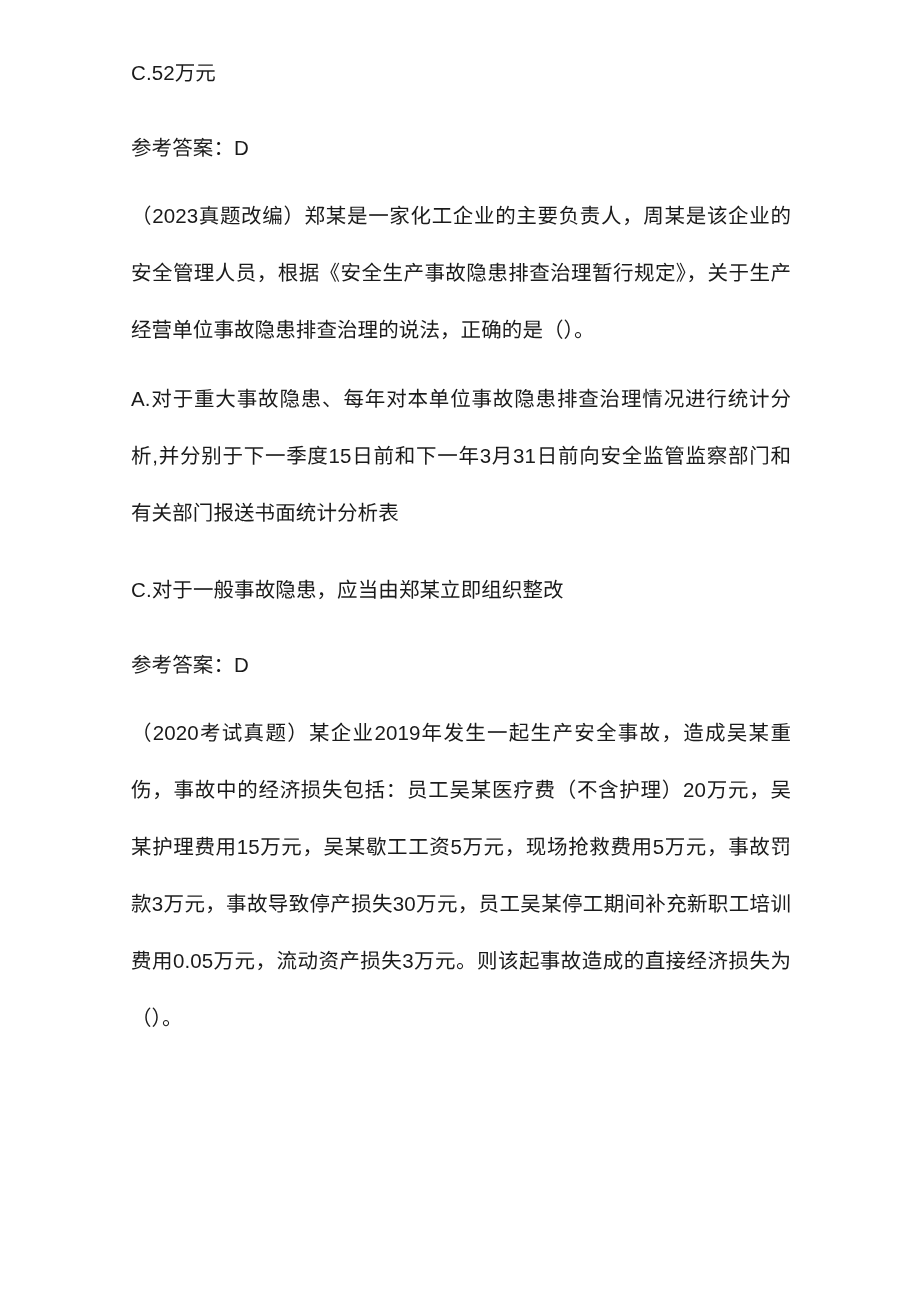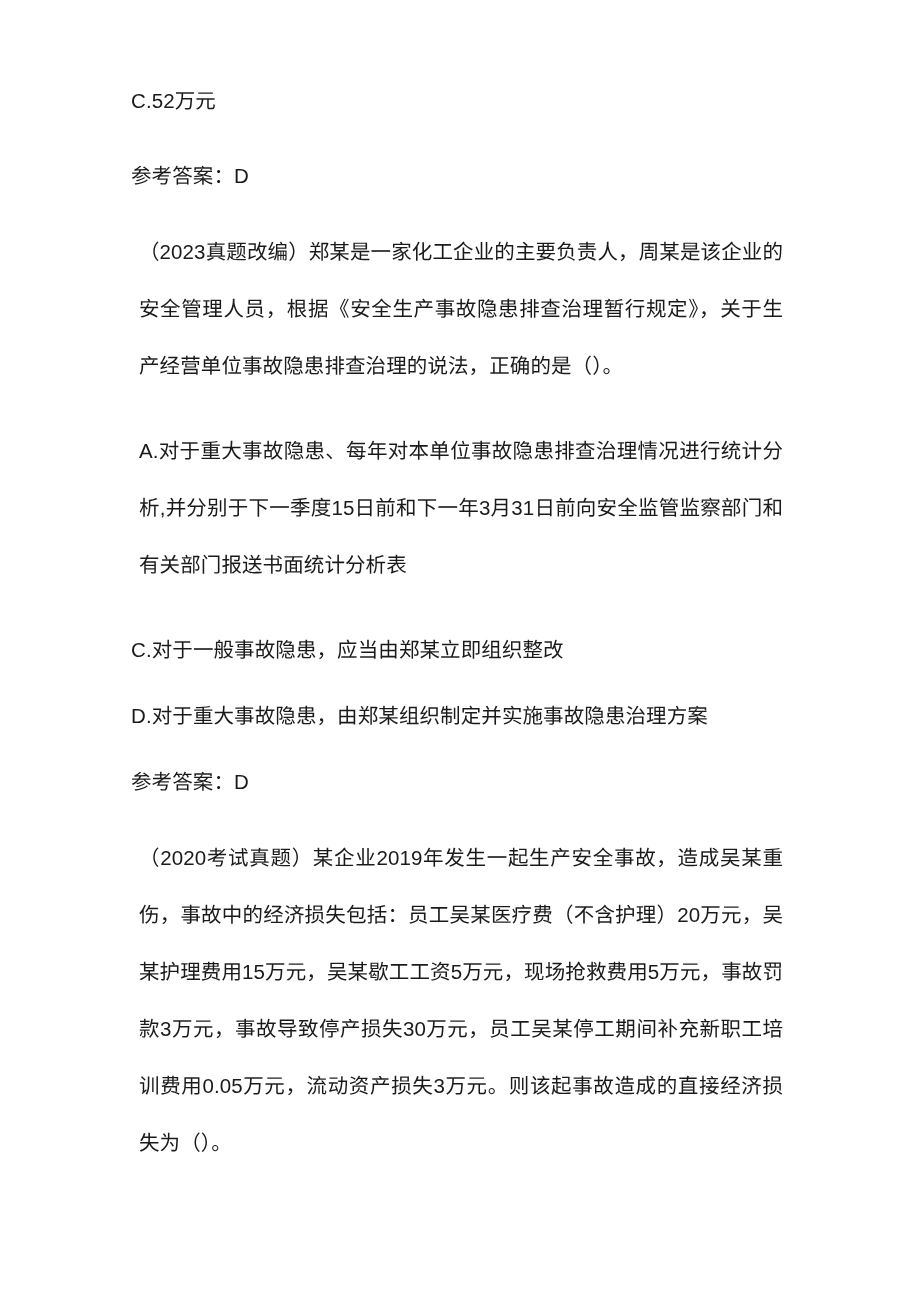--- a/index.html
+++ b/index.html
@@ -13,36 +13,36 @@
     height: 1301px;
     font-family: "Liberation Sans", "DejaVu Sans", sans-serif;
     color: #1a1a1a;
     -webkit-font-smoothing: antialiased;
   }
   .page {
     position: relative;
     width: 920px;
     height: 1301px;
     box-sizing: border-box;
-    padding: 72px 130px 0 131px;
+    padding: 44px 130px 0 131px;
     background: #ffffff;
     overflow: hidden;
   }
   .doc-body {
     width: 660px;
   }
   
   .para {
     font-size: 20.5px;
     line-height: 57px;
     letter-spacing: 0.1px;
     text-align: justify;
     text-justify: inter-ideograph;
     word-break: break-all;
-    margin: 8px;
+    margin: 0;
     color: #1a1a1a;
   }
   
   .line {
     font-size: 20.5px;
     line-height: 57px;
     letter-spacing: 0.1px;
     margin: 0;
     white-space: nowrap;
     color: #1a1a1a;
@@ -76,21 +76,20 @@
     <div class="gap-lg"></div>
 
     <p class="para option">A.对于重大事故隐患、每年对本单位事故隐患排查治理情况进行统计分析,并分别于下一季度15日前和下一年3月31日前向安全监管监察部门和有关部门报送书面统计分析表</p>
     <div class="gap-md"></div>
 
     <div class="gap-sm"></div>
 
     <p class="line option">C.对于一般事故隐患，应当由郑某立即组织整改</p>
     <div class="gap-sm"></div>
 
-    <p class="line option">D.对于重大事故隐患，由郑某组织制定并实施事故隐患治理方案</p>
     <div class="gap-sm"></div>
 
     <p class="line answer">参考答案：D</p>
     <div class="gap-md"></div>
 
     <p class="para stem">（2020考试真题）某企业2019年发生一起生产安全事故，造成吴某重伤，事故中的经济损失包括：员工吴某医疗费（不含护理）20万元，吴某护理费用15万元，吴某歇工工资5万元，现场抢救费用5万元，事故罚款3万元，事故导致停产损失30万元，员工吴某停工期间补充新职工培训费用0.05万元，流动资产损失3万元。则该起事故造成的直接经济损失为（）。</p>
 
   </div>
 </div>
 

